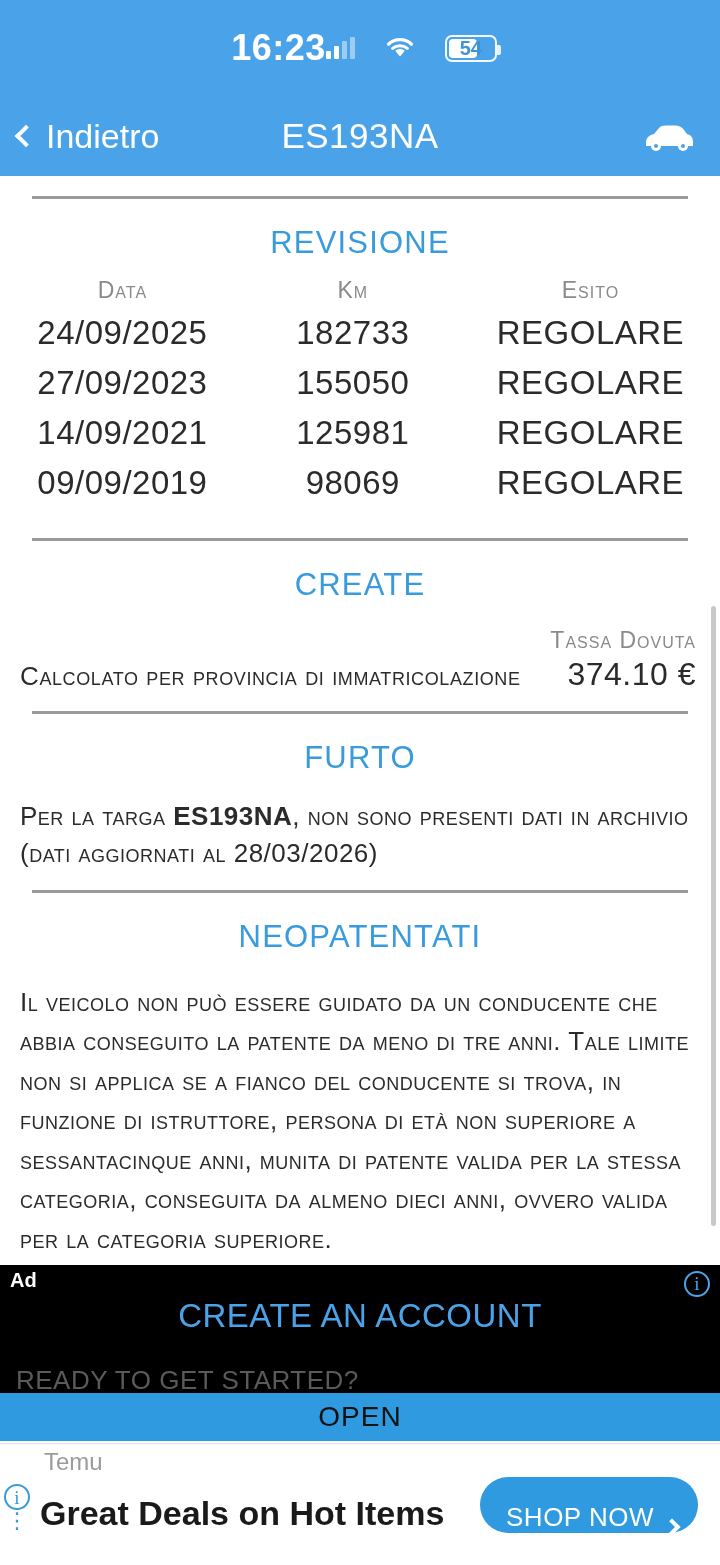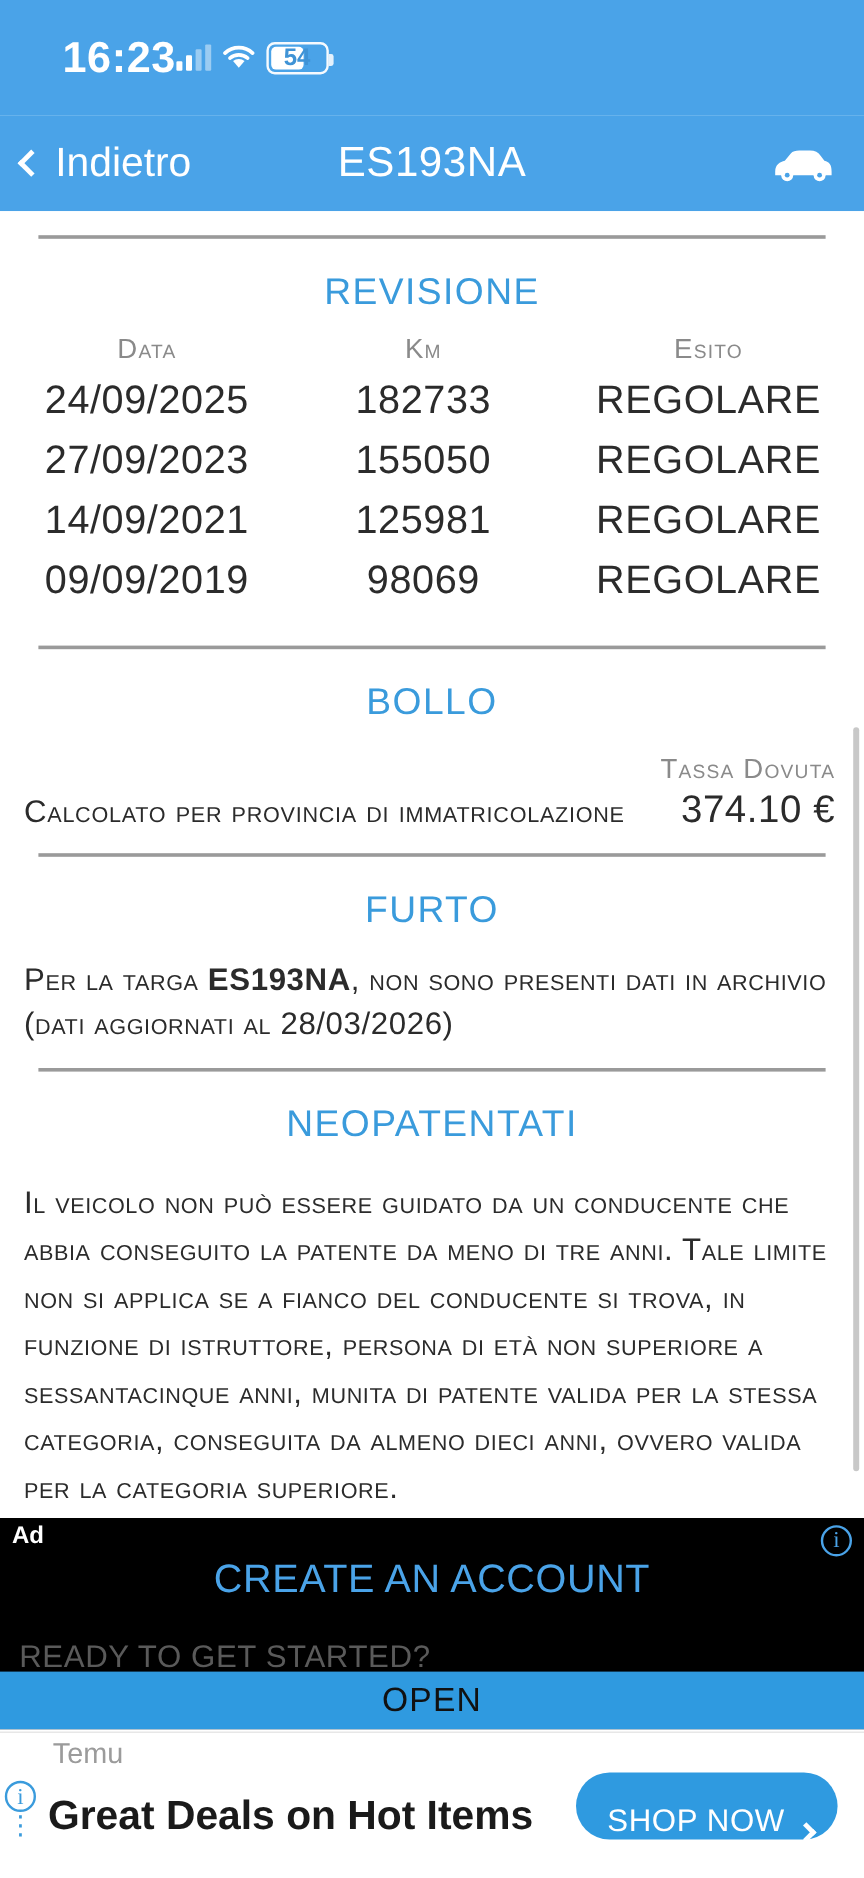--- a/index.html
+++ b/index.html
@@ -17,33 +17,33 @@
     background: #ffffff;
     overflow: hidden;
   }
 
   
   .statusbar {
     height: 96px;
     background: #4aa3e8;
     display: flex;
     align-items: center;
-    justify-content: flex-start;
+    justify-content: center;
     padding: 0 44px 0 52px;
     color: #ffffff;
   }
   .status-time {
     font-size: 36px;
     font-weight: bold;
     letter-spacing: 0.5px;
   }
   .status-right {
     display: flex;
     align-items: center;
-    gap: 6px;
+    gap: 28px;
   }
   .sig {
     display: flex;
     align-items: flex-end;
     gap: 3px;
     height: 22px;
   }
   .sig i {
     display: block;
     width: 5px;
@@ -433,21 +433,21 @@
           <td>09/09/2019</td>
           <td>98069</td>
           <td>REGOLARE</td>
         </tr>
       </tbody>
     </table>
 
     <div class="spacer-lg"></div>
     <div class="hr"></div>
 
-    <div class="section-title">BOLLO</div>
+    <div class="section-title">CREATE</div>
     <div class="bollo-row">
       <div class="bollo-desc">Calcolato per provincia di immatricolazione</div>
       <div class="bollo-right">
         <div class="bollo-label">Tassa Dovuta</div>
         <div class="bollo-value">374.10 €</div>
       </div>
     </div>
 
     <div class="hr"></div>
 

